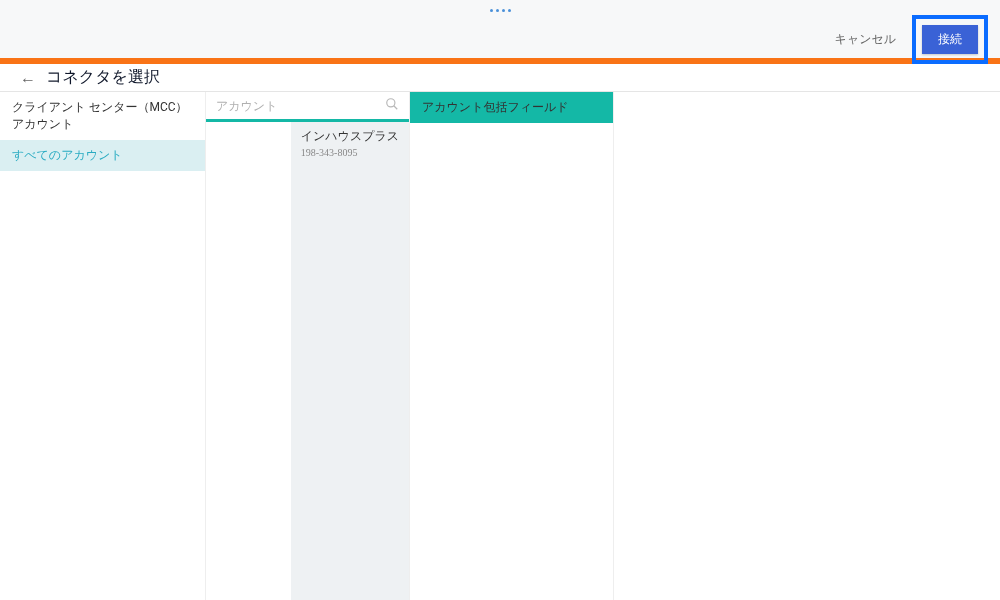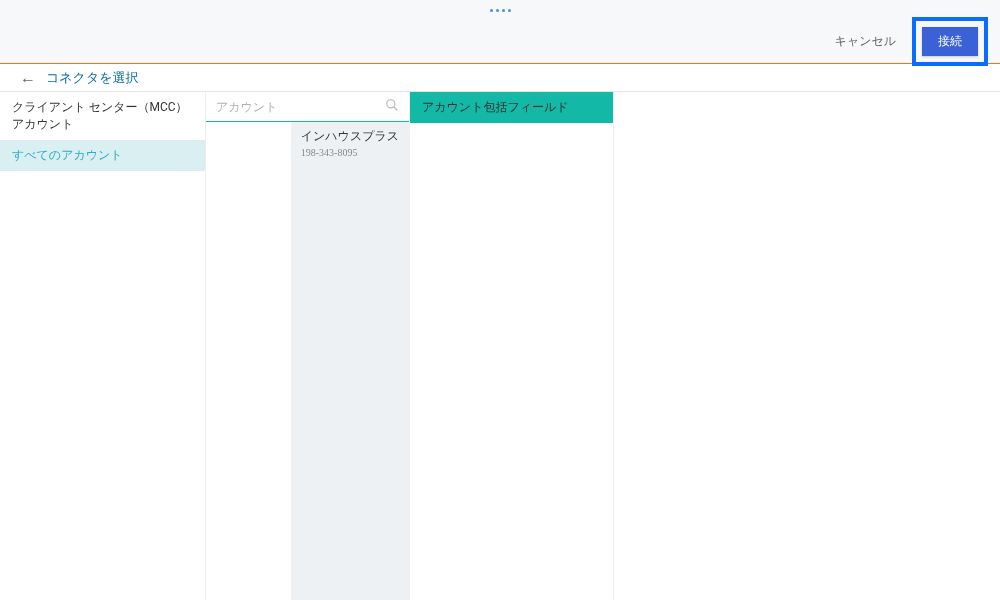--- a/index.html
+++ b/index.html
@@ -27,21 +27,21 @@
     }
     .dot {
       width: 3px;
       height: 3px;
       background: #4a90d9;
       border-radius: 50%;
     }
     .top-bar {
       height: 44px;
       background: #f7f8f9;
-      border-bottom: 1px solid #f97316;
+      border-bottom: 6px solid #f97316;
       display: flex;
       justify-content: flex-end;
       align-items: center;
       padding: 0 12px;
       gap: 16px;
     }
     .cancel-link {
       font-size: 12px;
       color: #666666;
       cursor: pointer;
@@ -68,22 +68,22 @@
       gap: 10px;
       border-bottom: 1px solid #e5e5e5;
     }
     .back-icon {
       color: #666666;
       font-size: 16px;
       cursor: pointer;
       line-height: 1;
     }
     .breadcrumb-text {
-      font-size: 13px;
-      color: #0369a1;
+      font-size: 16px;
+      color: #0f172a;
     }
     .columns {
       display: flex;
       height: calc(600px - 20px - 44px - 28px);
     }
     .col {
       border-right: 1px solid #eeeeee;
       display: flex;
       flex-direction: column;
     }
@@ -94,21 +94,21 @@
       width: 204px;
     }
     .col-3 {
       width: 204px;
     }
     .search-row {
       height: 30px;
       display: flex;
       align-items: center;
       padding: 0 10px;
-      border-bottom: 1px solid #14b8a6;
+      border-bottom: 3px solid #14b8a6;
     }
     .search-input {
       flex: 1;
       border: none;
       outline: none;
       font-size: 12px;
       color: #888888;
       background: transparent;
     }
     .search-input::placeholder {

